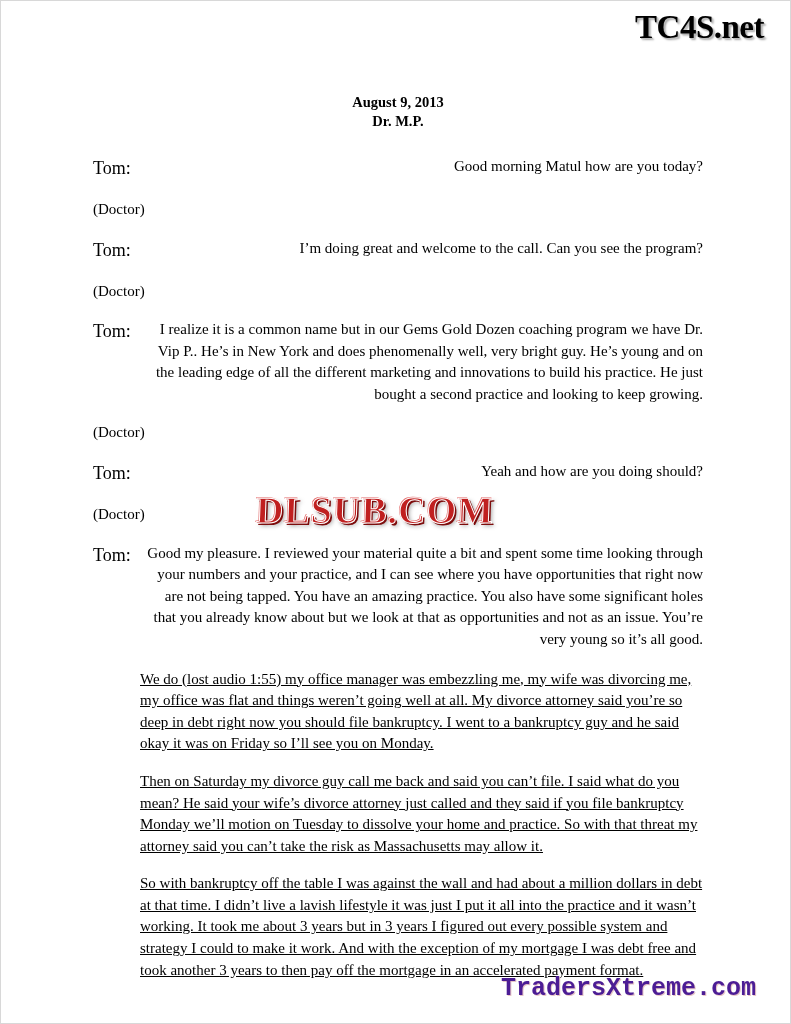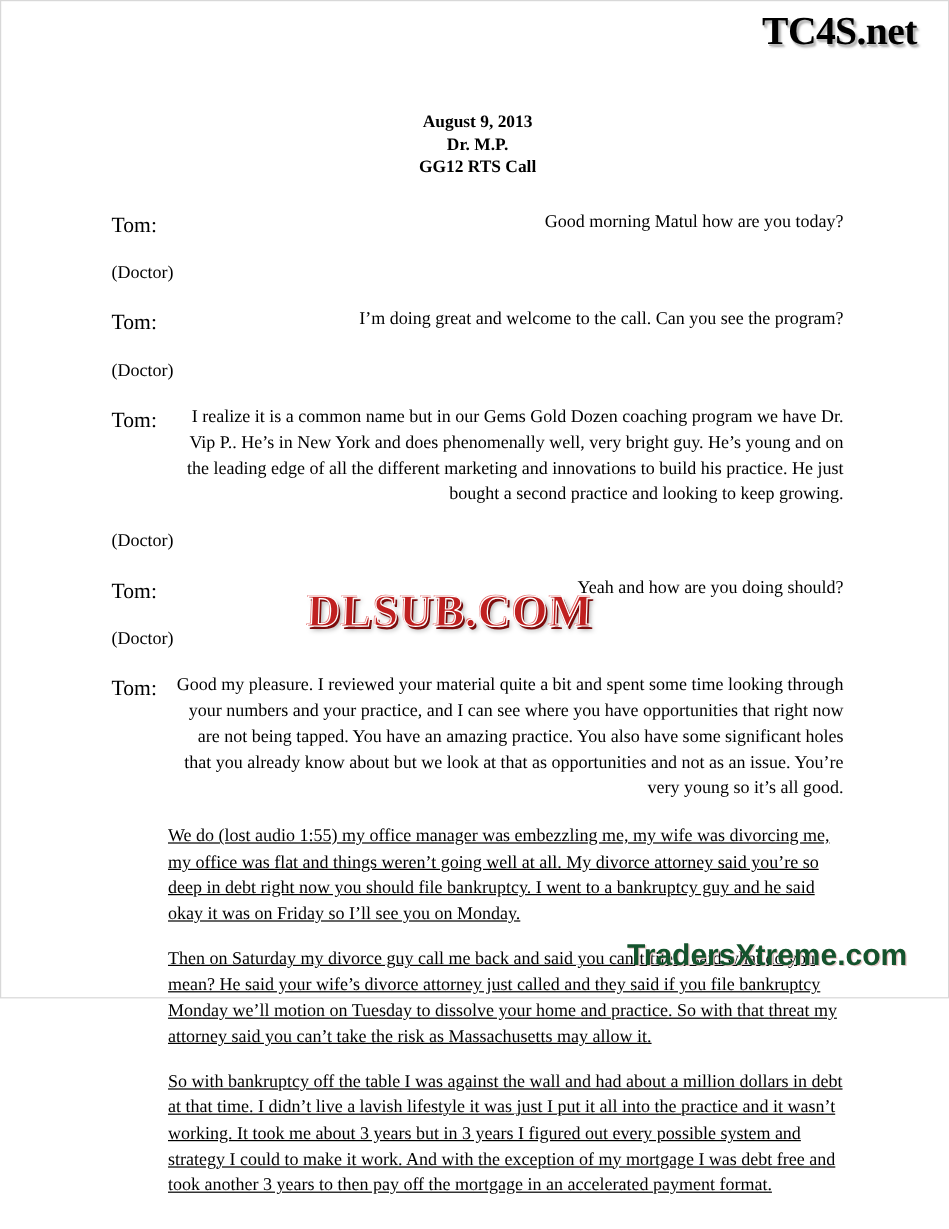--- a/index.html
+++ b/index.html
@@ -12,44 +12,44 @@
     background: #ffffff;
     font-family: "Liberation Serif", serif;
     color: #000000;
     position: relative;
     overflow: hidden;
   }
   .page {
     position: absolute;
     left: 0; top: 0;
     width: 791px;
-    height: 832px;
+    height: 1024px;
     background: #fff;
     border: 1px solid #d8d8d8;
     box-sizing: border-box;
   }
   .watermark-top {
     position: absolute;
     top: 8px;
     right: 26px;
     font-family: "Liberation Serif", serif;
     font-weight: bold;
     font-size: 33px;
     letter-spacing: -0.5px;
     color: #000000;
     text-shadow: 1px 1px 0 #bdbdbd, 2px 2px 2px rgba(0,0,0,0.35);
   }
   .watermark-bottom {
     position: absolute;
     bottom: 20px;
     right: 34px;
-    font-family: Liberation Sans, sans-serif;
+    font-family: Liberation Mono, monospace;
     font-weight: bold;
     font-size: 25px;
-    color: #14532d;
+    color: #4c1d95;
     text-shadow: 1px 1px 0 #e7c6c6;
     margin-top: 13px;
   }
   .watermark-center {
     position: absolute;
     left: 255px;
     top: 487px;
     font-family: "Liberation Serif", serif;
     font-weight: bold;
     font-size: 38px;
@@ -121,21 +121,20 @@
 
 <div class="page">
 
   <div class="watermark-top">TC4S.net</div>
 
   <div class="content">
 
     <div class="heading-block">
       <div>August 9, 2013</div>
       <div>Dr. M.P.</div>
-      <div>GG12 RTS Call</div>
     </div>
 
     <div class="exchange">
       <div class="line">
         <div class="speaker">Tom:</div>
         <div class="utterance">Good morning Matul how are you today?</div>
       </div>
     </div>
 
     <div class="narrator">(Doctor)</div>

